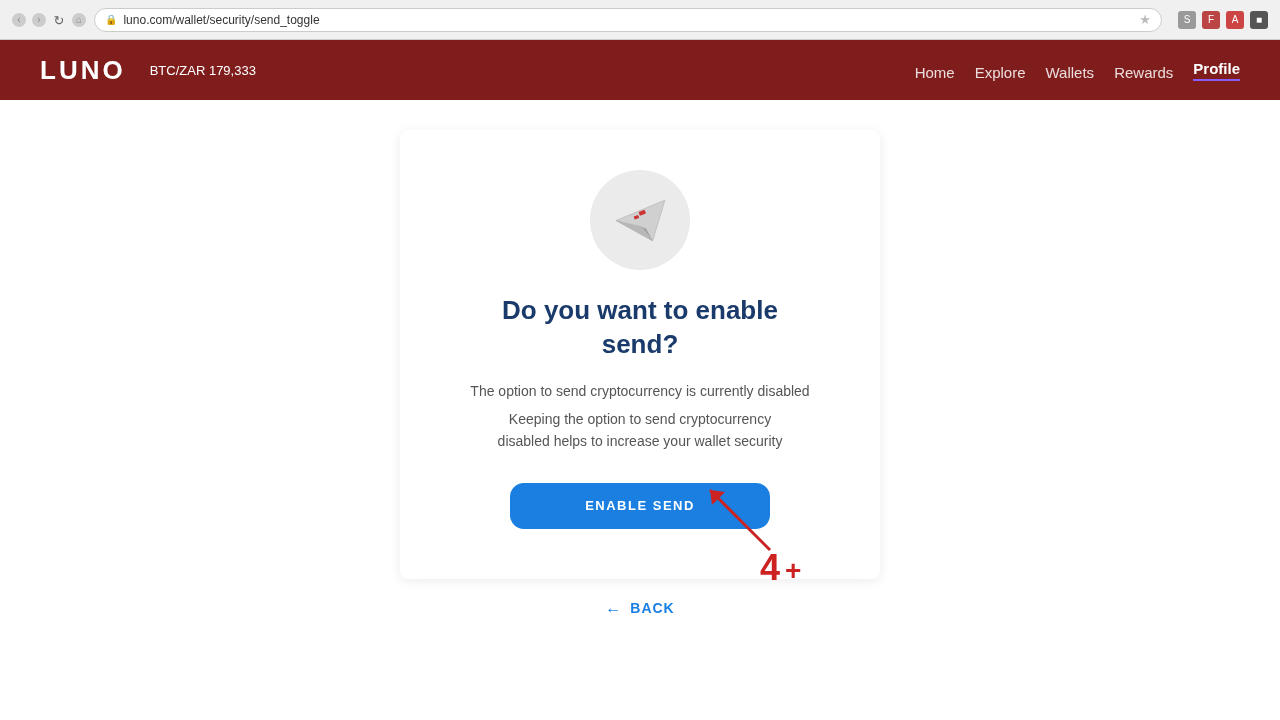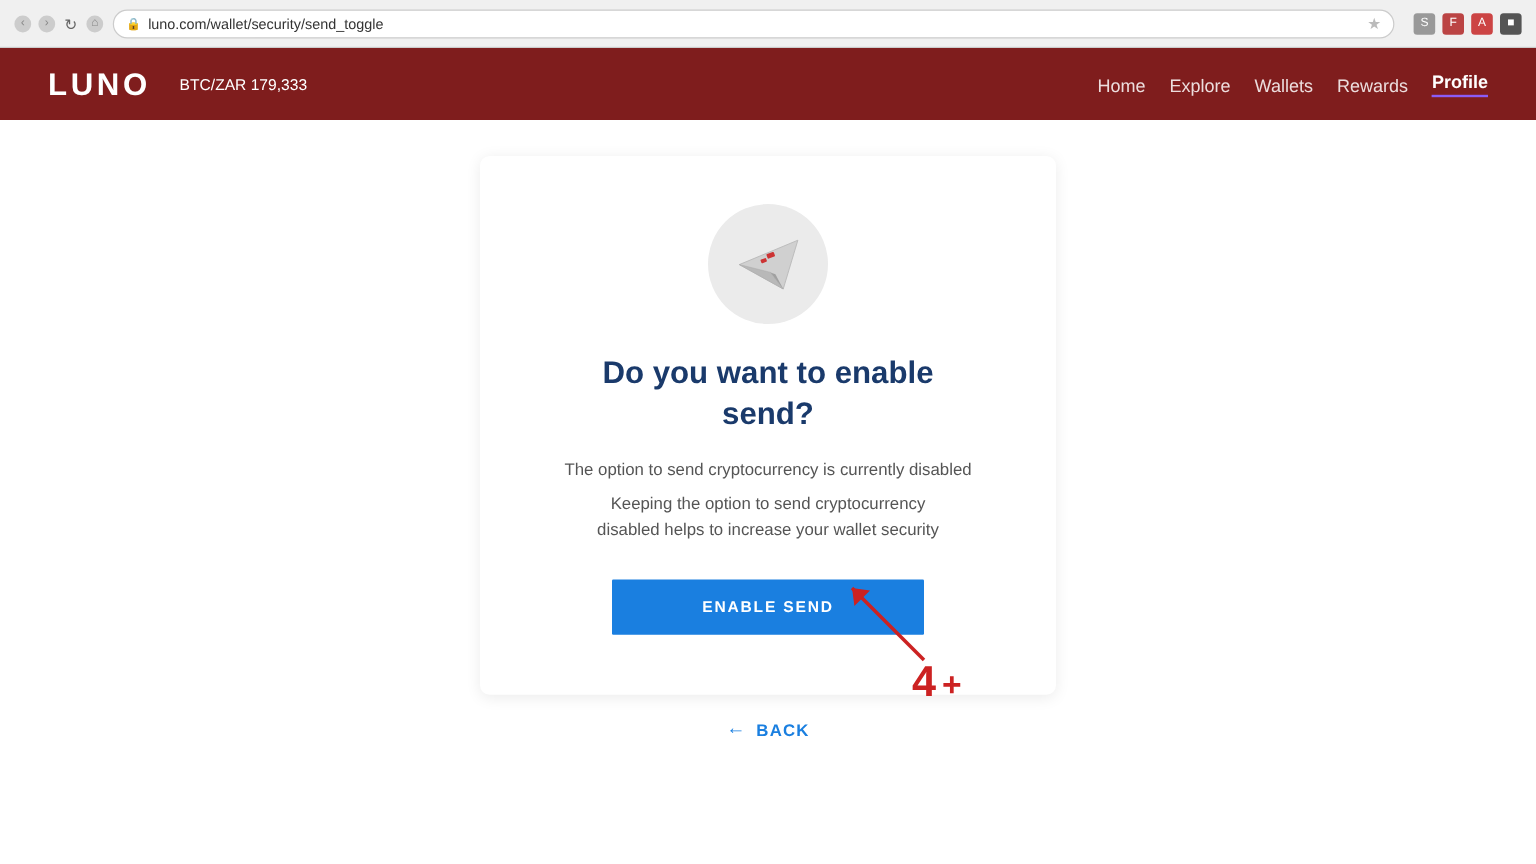--- a/index.html
+++ b/index.html
@@ -196,21 +196,21 @@
       line-height: 1.6;
       margin-bottom: 30px;
       max-width: 300px;
     }
 
     
     .enable-btn {
       background: #1a7fe0;
       color: white;
       border: none;
-      border-radius: 1px;
+      border-radius: 14px;
       width: 260px;
       height: 46px;
       font-size: 13px;
       font-weight: 700;
       letter-spacing: 1.5px;
       cursor: pointer;
       transition: background 0.2s;
     }
 
     

